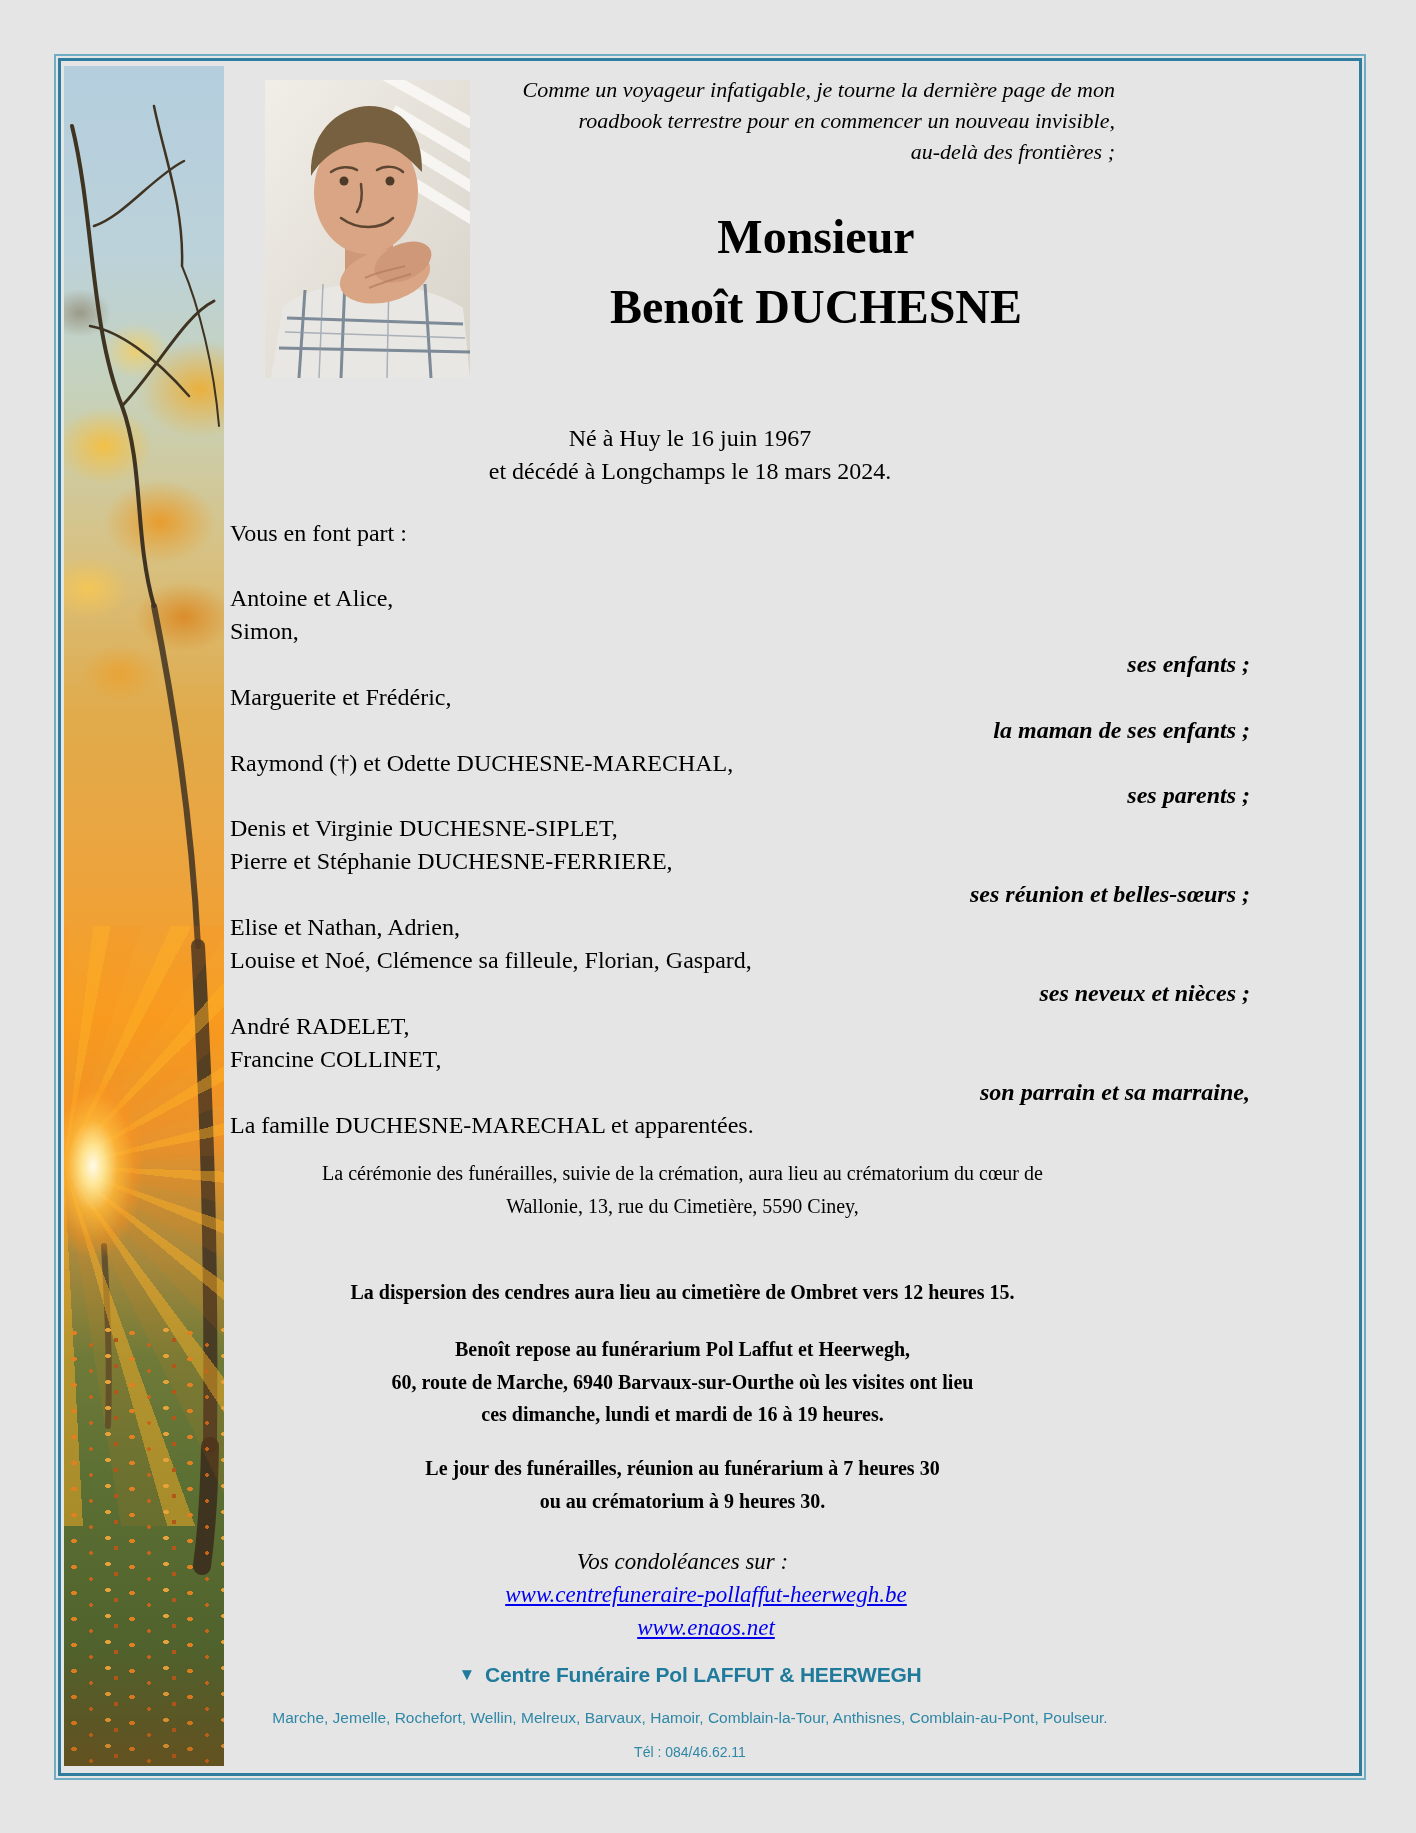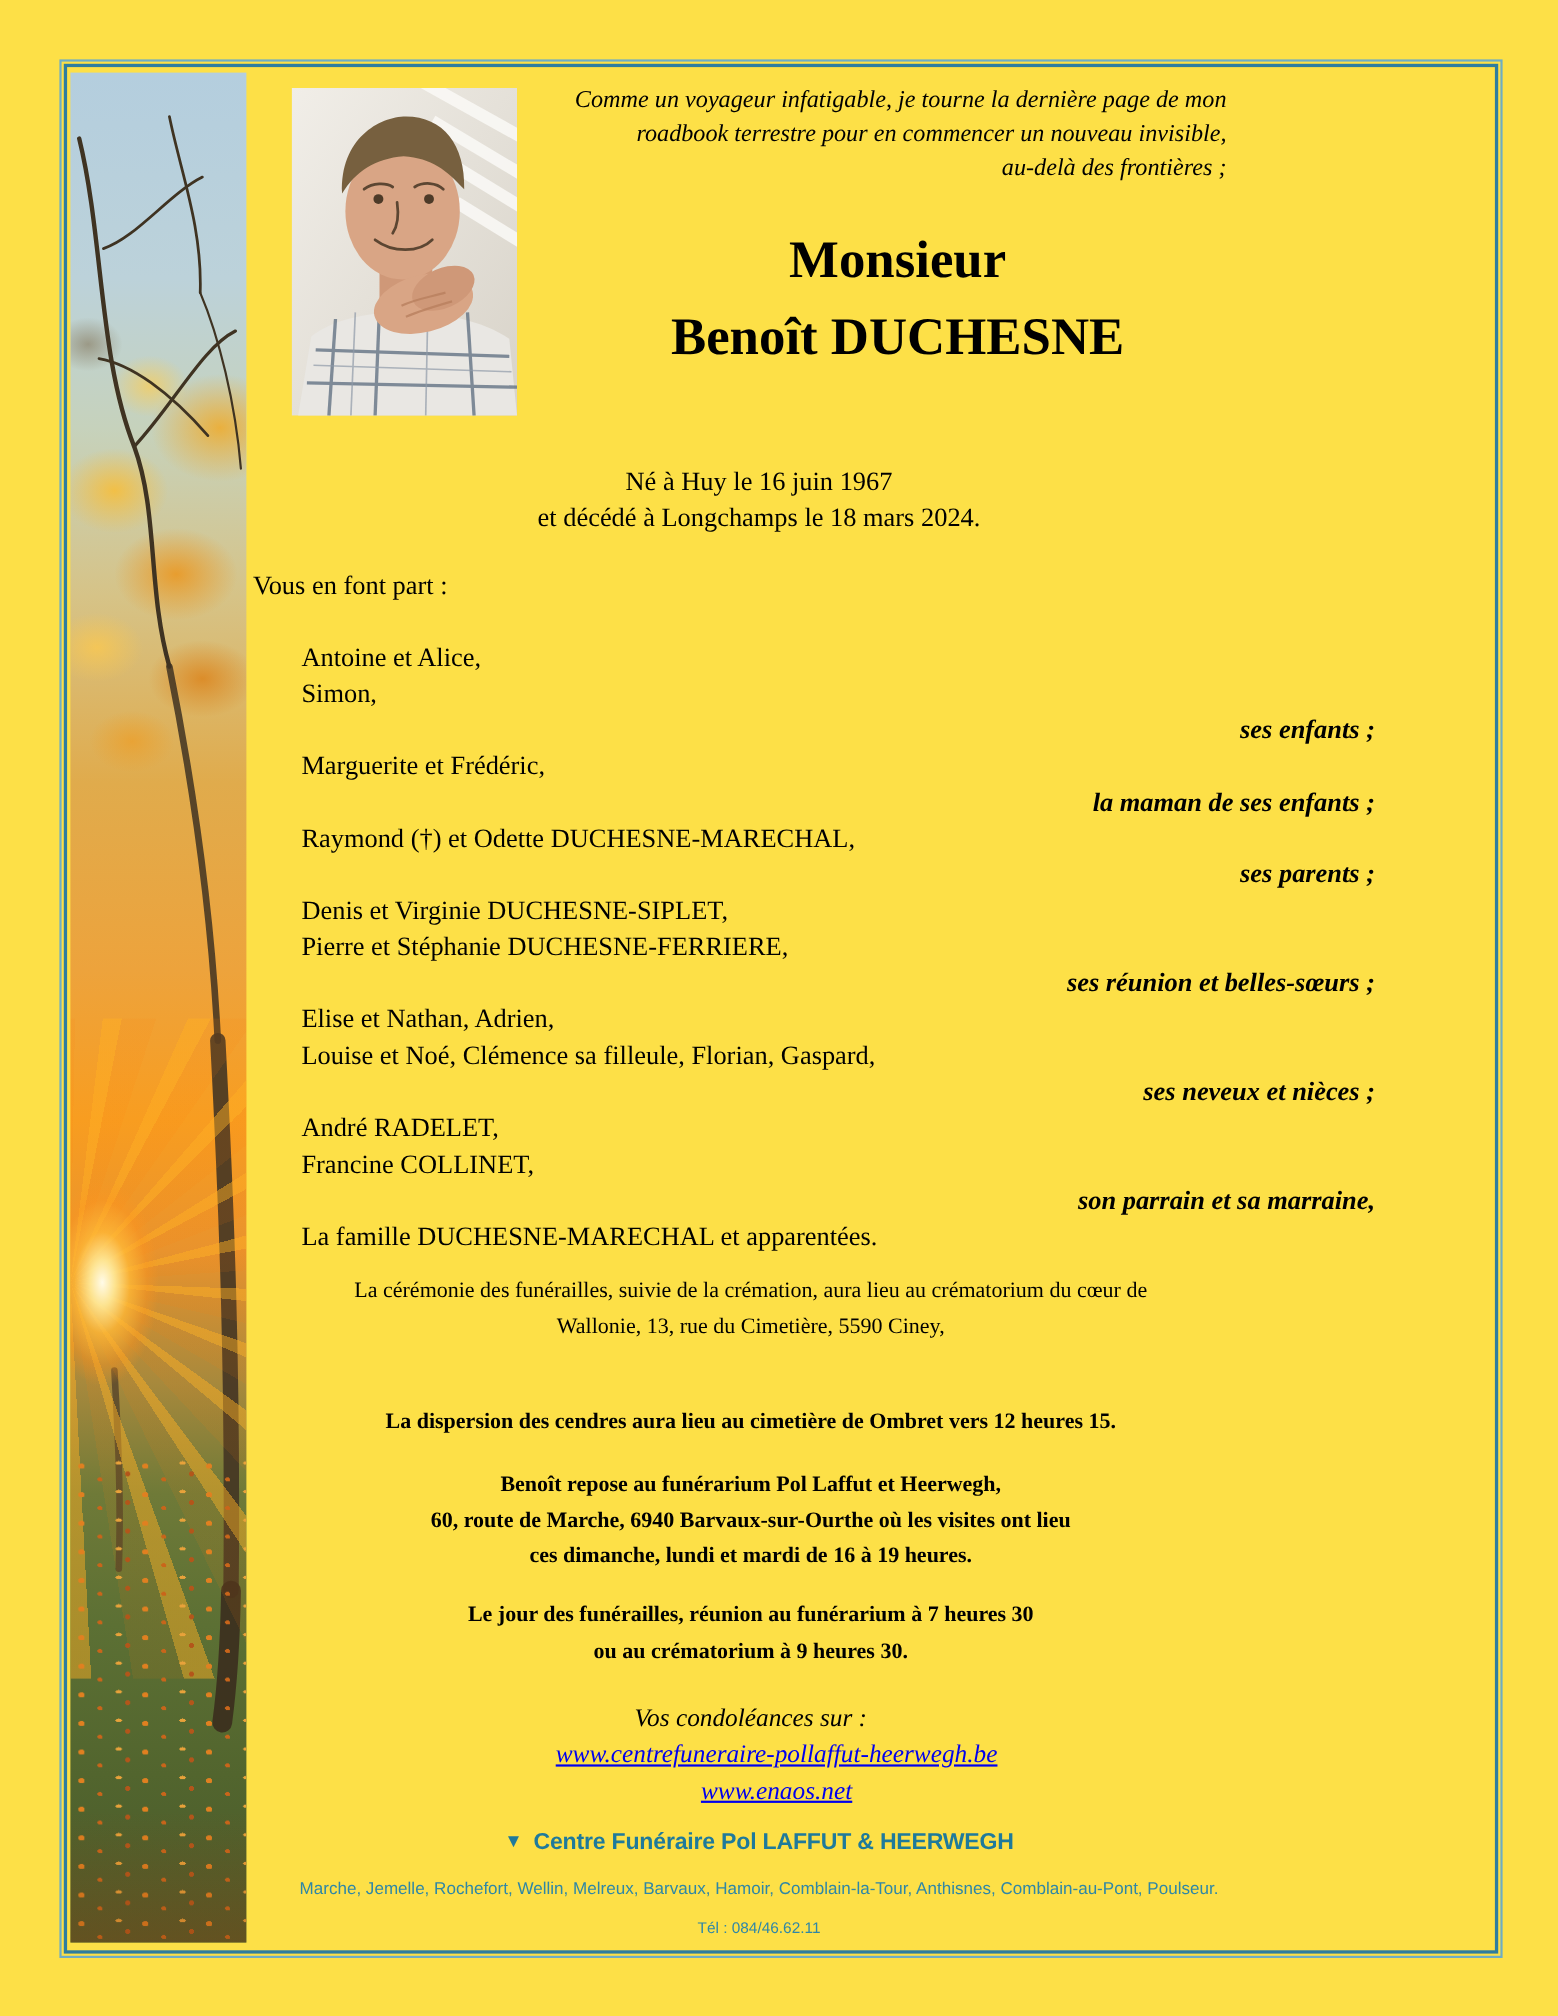--- a/index.html
+++ b/index.html
@@ -1,16 +1,16 @@
 <!DOCTYPE html>
 <html><head>
 <meta charset="utf-8">
 <style>
   html,body{margin:0;padding:0;background:#ffffff;}
-  #page{position:relative;width:1416px;height:1833px;background:#fde047;overflow:hidden;
+  #page{position:relative;width:1416px;height:1833px;background:#e5e5e5;overflow:hidden;
         font-family:"Liberation Serif","DejaVu Serif",serif;color:#000;}
   .abs{position:absolute;}
   .line{white-space:nowrap;}
 
   
   .frame-outer{left:54px;top:54px;width:1308px;height:1722px;border:2px solid #6fadc4;}
   .frame-inner{position:absolute;inset:2px;border:3px solid #2e7d9e;}
 
   
   .strip{left:64px;top:66px;width:160px;height:1700px;overflow:hidden;
@@ -48,21 +48,21 @@
   .portrait{left:265px;top:80px;width:205px;height:298px;overflow:hidden;}
 
   
   .quote{left:480px;top:74px;width:635px;text-align:right;font-style:italic;
          font-size:22px;line-height:31px;}
   .title{left:470px;top:202px;width:692px;text-align:center;font-weight:bold;
          font-size:48px;line-height:70px;}
   .vitals{left:240px;top:422px;width:900px;text-align:center;font-size:24px;line-height:33px;}
   .family-intro{left:230px;top:520px;font-size:24px;}
   .family-list{left:230px;top:582px;width:1020px;font-size:24px;line-height:32.9px;}
-  .fl-left{text-align:left;margin-left:44px;}
+  .fl-left{text-align:left;}
   .fl-right{text-align:right;font-weight:bold;font-style:italic;}
   .para{width:915px;left:225px;text-align:center;font-size:20px;line-height:32.5px;}
   .bold{font-weight:bold;}
   .condolences{left:225px;top:1545px;width:915px;text-align:center;
                font-size:23px;line-height:33px;font-style:italic;}
   .link{color:#0000ee;display:block;padding-left:47px;}
 
   
   .footer-brand{left:160px;top:1663px;width:1060px;text-align:center;
     font-family:"Liberation Sans","DejaVu Sans",sans-serif;

